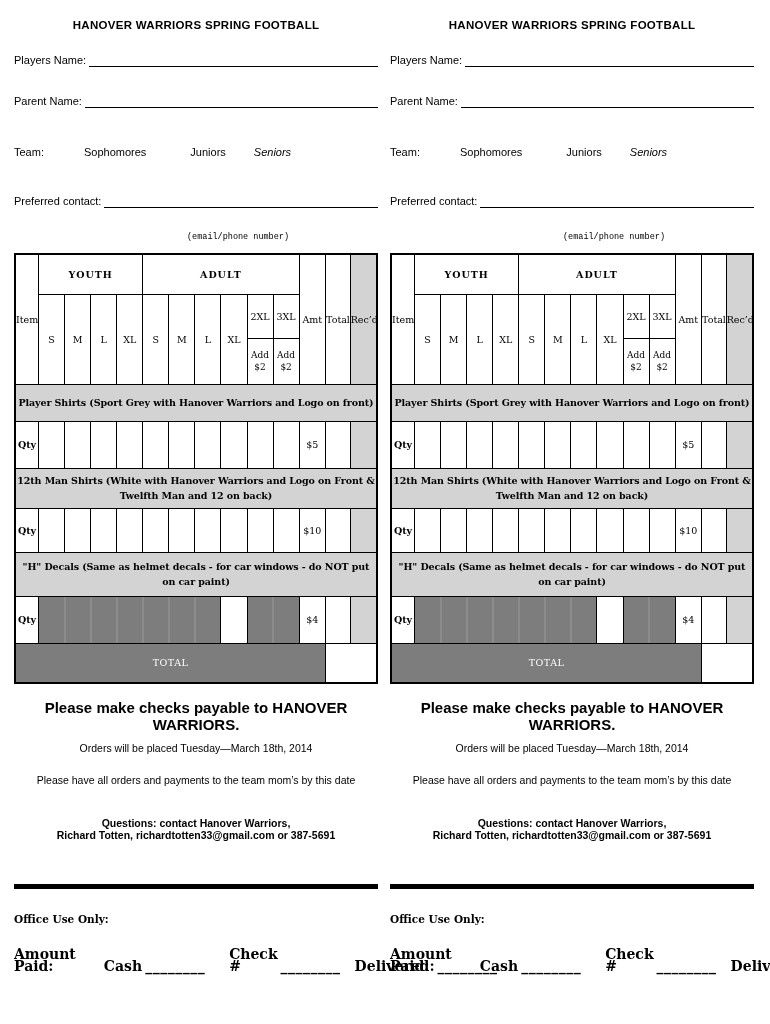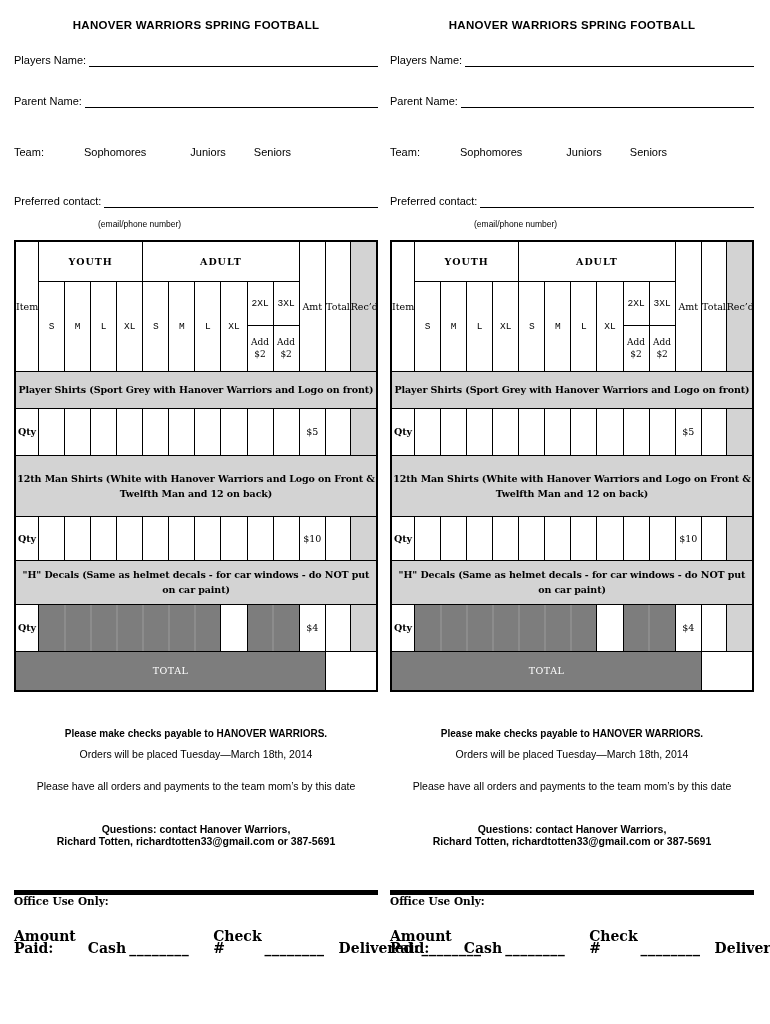--- a/index.html
+++ b/index.html
@@ -24,74 +24,74 @@
   .field-row{display:flex;align-items:flex-end;font-size:11px;line-height:13px;justify-content:flex-end;}
   .fr-players{margin-top:23px;}
   .fr-parent{margin-top:28px;}
   .fr-contact{margin-top:37px;}
   .flabel{white-space:nowrap;}
   .fill-line{flex:1;border-bottom:1.3px solid #000;height:13px;margin-left:3px;}
 
   .team-row{display:flex;font-size:11px;margin-top:38px;align-items:flex-end;}
   .team-opt1{margin-left:40px;}
   .team-opt2{margin-left:44px;}
-  .team-opt3{margin-left:28px;}
-
-  .hint{font-size:8.5px;margin-top:11px;text-align:left;padding-left:84px;}
+  .team-opt3{margin-left:28px;font-style:italic;}
+
+  .hint{font-size:8.5px;margin-top:24px;text-align:center;padding-left:84px;font-family:Liberation Mono, monospace;}
 
   table.order-table{
     width:100%;border-collapse:collapse;table-layout:fixed;
     margin-top:11px;font-family:"DejaVu Serif",serif;
     border:2.5px solid #000;
   }
   .order-table td{
     border:1.5px solid #000;text-align:center;vertical-align:middle;
     padding:0;font-size:9.5px;overflow:hidden;
   }
   .c-item{width:6.5%}.c-sz{width:7.2%}.c-amt{width:7.3%}.c-tot{width:6.8%}.c-rec{width:7.4%}
   .r-groups td{height:40px;}
-  .r-sizes td{height:44px;font-family:Liberation Mono, monospace;}
+  .r-sizes td{height:44px;}
   .r-add td{height:46px;font-size:9px;line-height:12px;}
   .h-group{font-weight:bold;font-size:10px;letter-spacing:1px;}
   .h-item{font-size:9.5px;}
   .h-sm{font-size:9.5px;margin-top:20px;}
   .recd{background:var(--band-grey);}
   .band{
     background:var(--band-grey);font-weight:bold;font-size:9.5px;
     height:37px;padding:2px 3px;line-height:15px;letter-spacing:-.1px;
   }
-  .band-tall{height:61px;}
+  .band-tall{height:40px;}
   .band-mid{height:44px;}
   .r-qty td{height:47px;}
   .r-qty2 td{height:44px;}
   .qty{font-weight:bold;font-size:10.5px;}
   .price{font-size:9.5px;}
   .dark{
     background:repeating-linear-gradient(to right,var(--dark-grey) 0 25px,#9a9a9a 25px 26px);
   }
   .r-total td{height:40px;}
   .total-band{
     background:var(--dark-grey);color:#fff;text-align:right;
     padding-right:10px;font-size:11.5px;letter-spacing:.5px;
   }
 
   .note{text-align:center;font-size:10.5px;}
   .note-bold{font-weight:bold;}
-  .n1{margin-top:36px;font-size:10px;}
+  .n1{margin-top:15px;font-size:15px;}
   .n2{margin-top:9px;}
   .n3{margin-top:20px;}
   .n4{margin-top:31px;}
   .n5{}
 
   .thick-rule{height:5px;background:#000;margin-top:43px;}
 
   .office{font-family:"DejaVu Serif",serif;font-weight:bold;}
-  .office-label{font-size:10.5px;}
+  .office-label{margin-top:24px;font-size:10.5px;}
   .office-row{display:flex;align-items:flex-end;margin-top:23px;font-size:14px;line-height:12px;}
-  .o-cash{margin-left:12px;}
+  .o-cash{margin-left:28px;}
   .o-check{margin-left:24px;}
   .o-delivered{margin-left:14px;}
   .o-blank{margin-left:3px;letter-spacing:.5px;}
 </style>
 </head>
 <body>
 
 <div class="sheet">
   <div class="form-slot">
   <div class="form">

